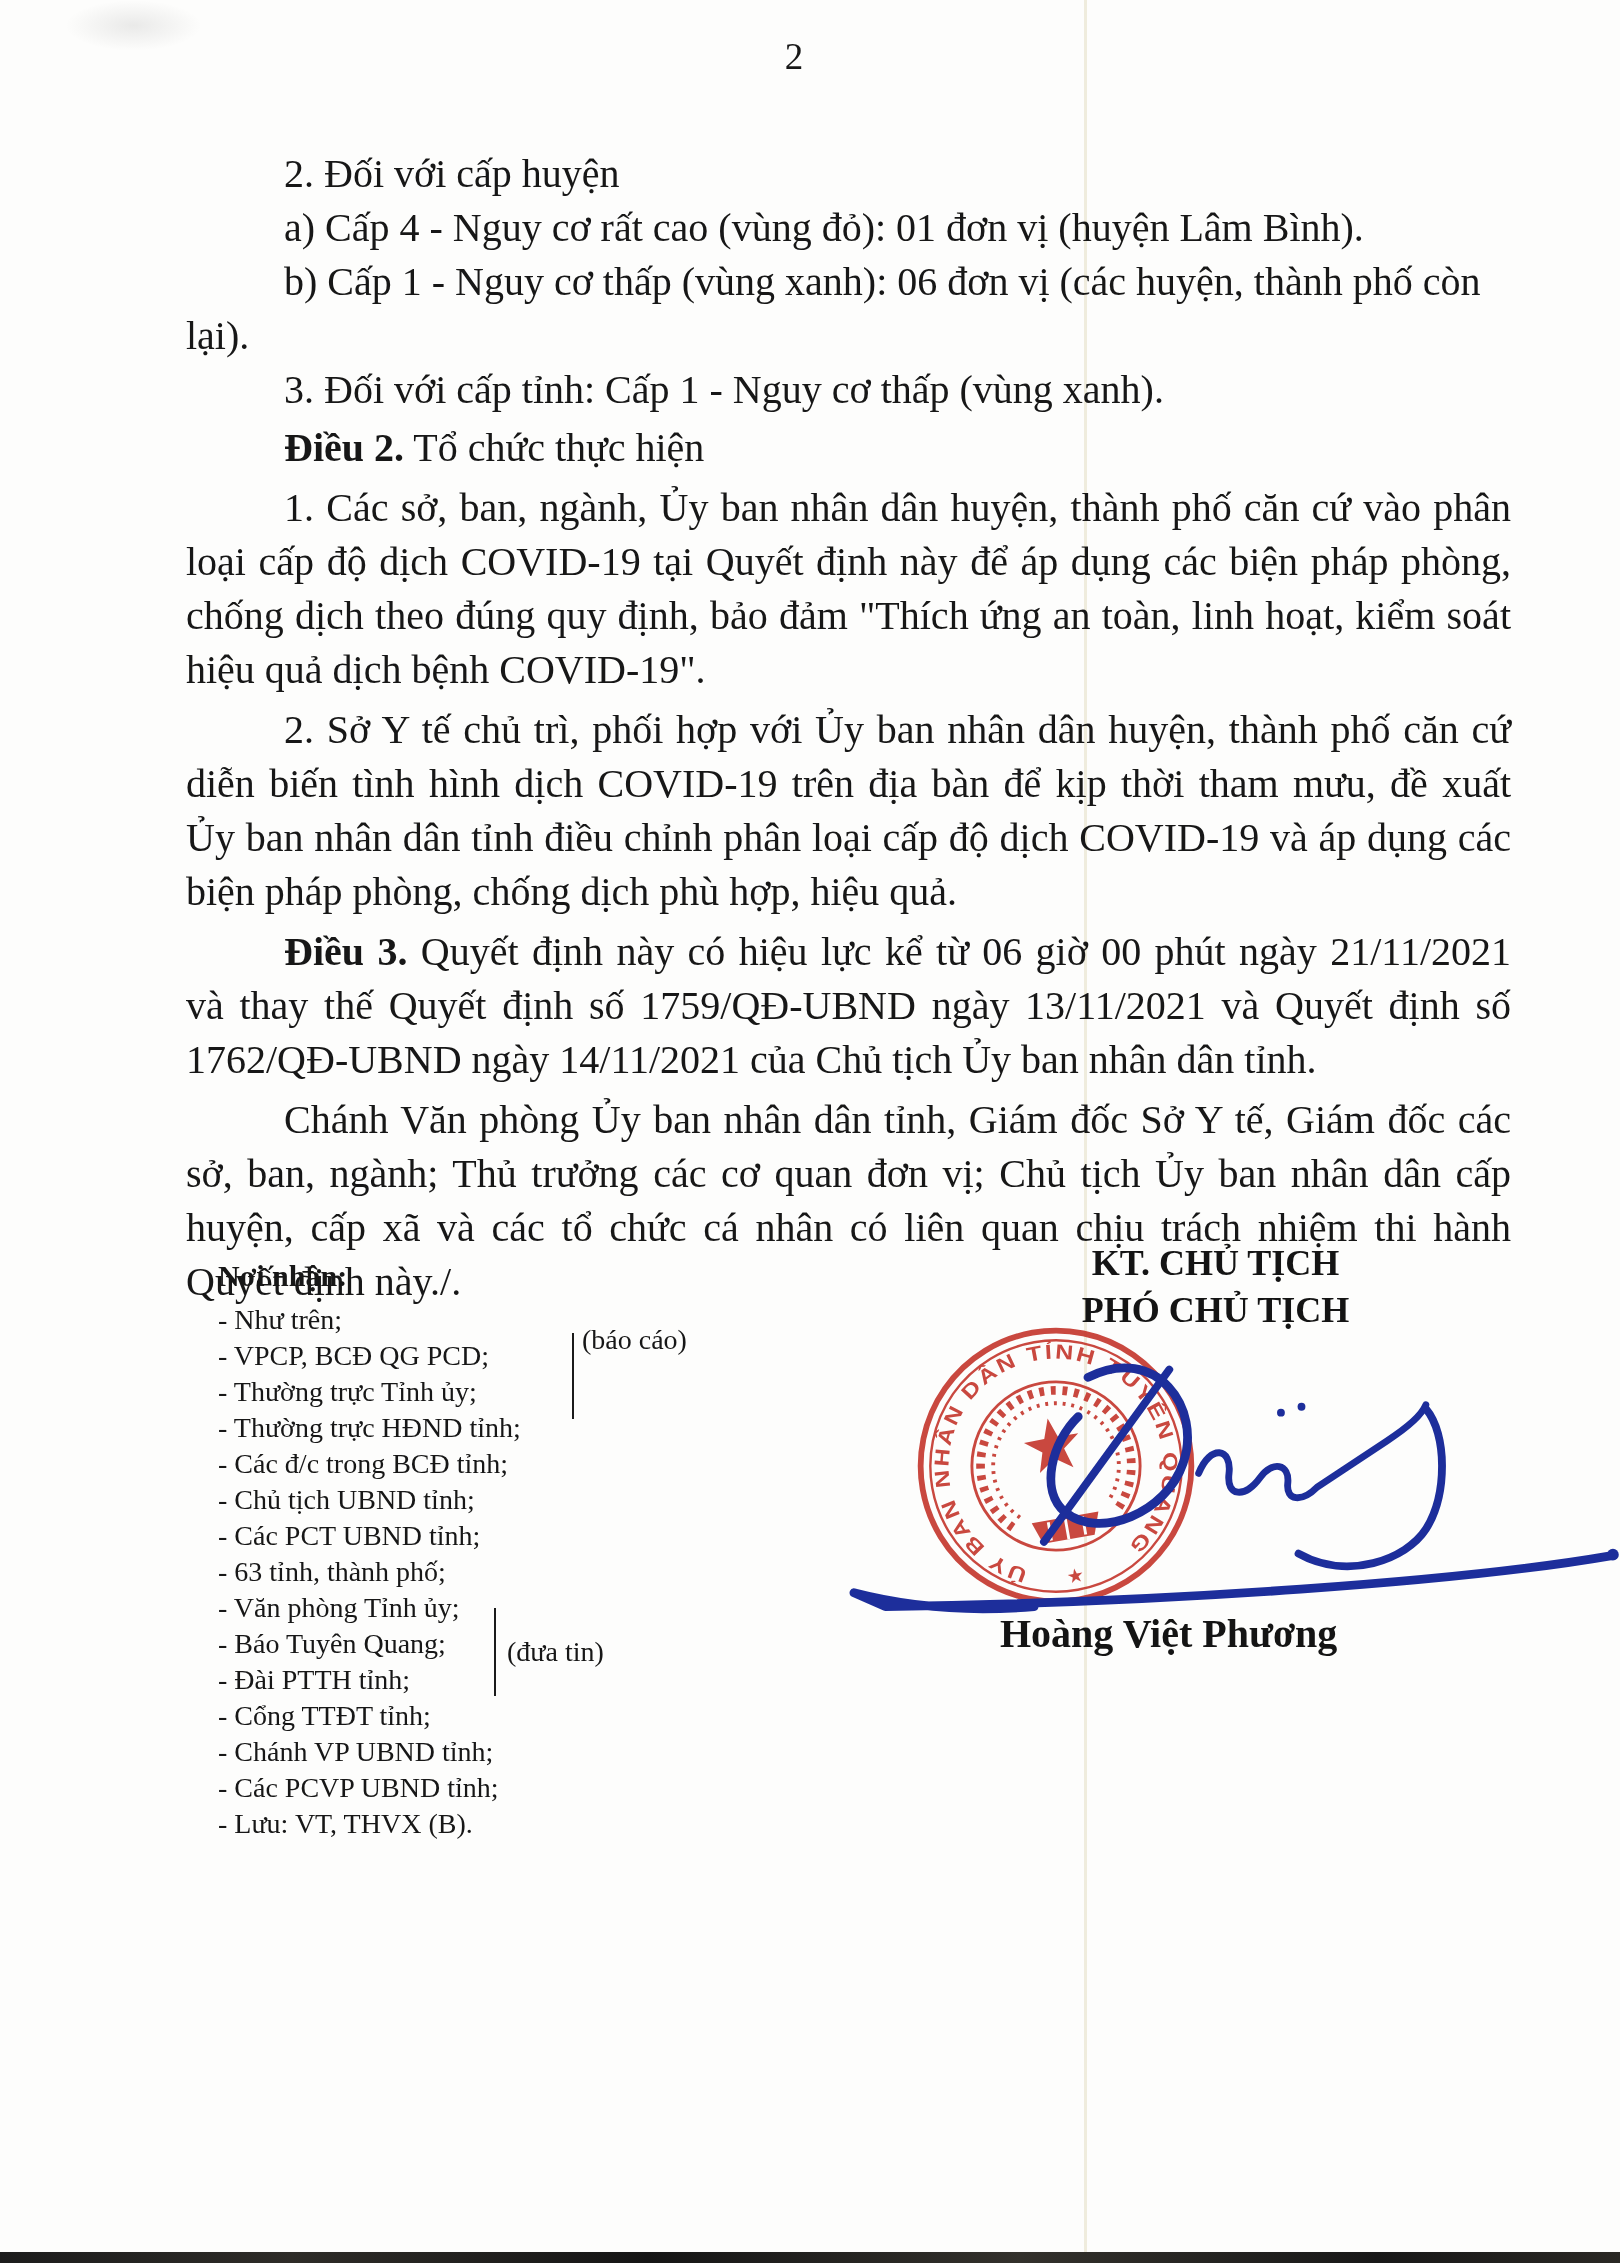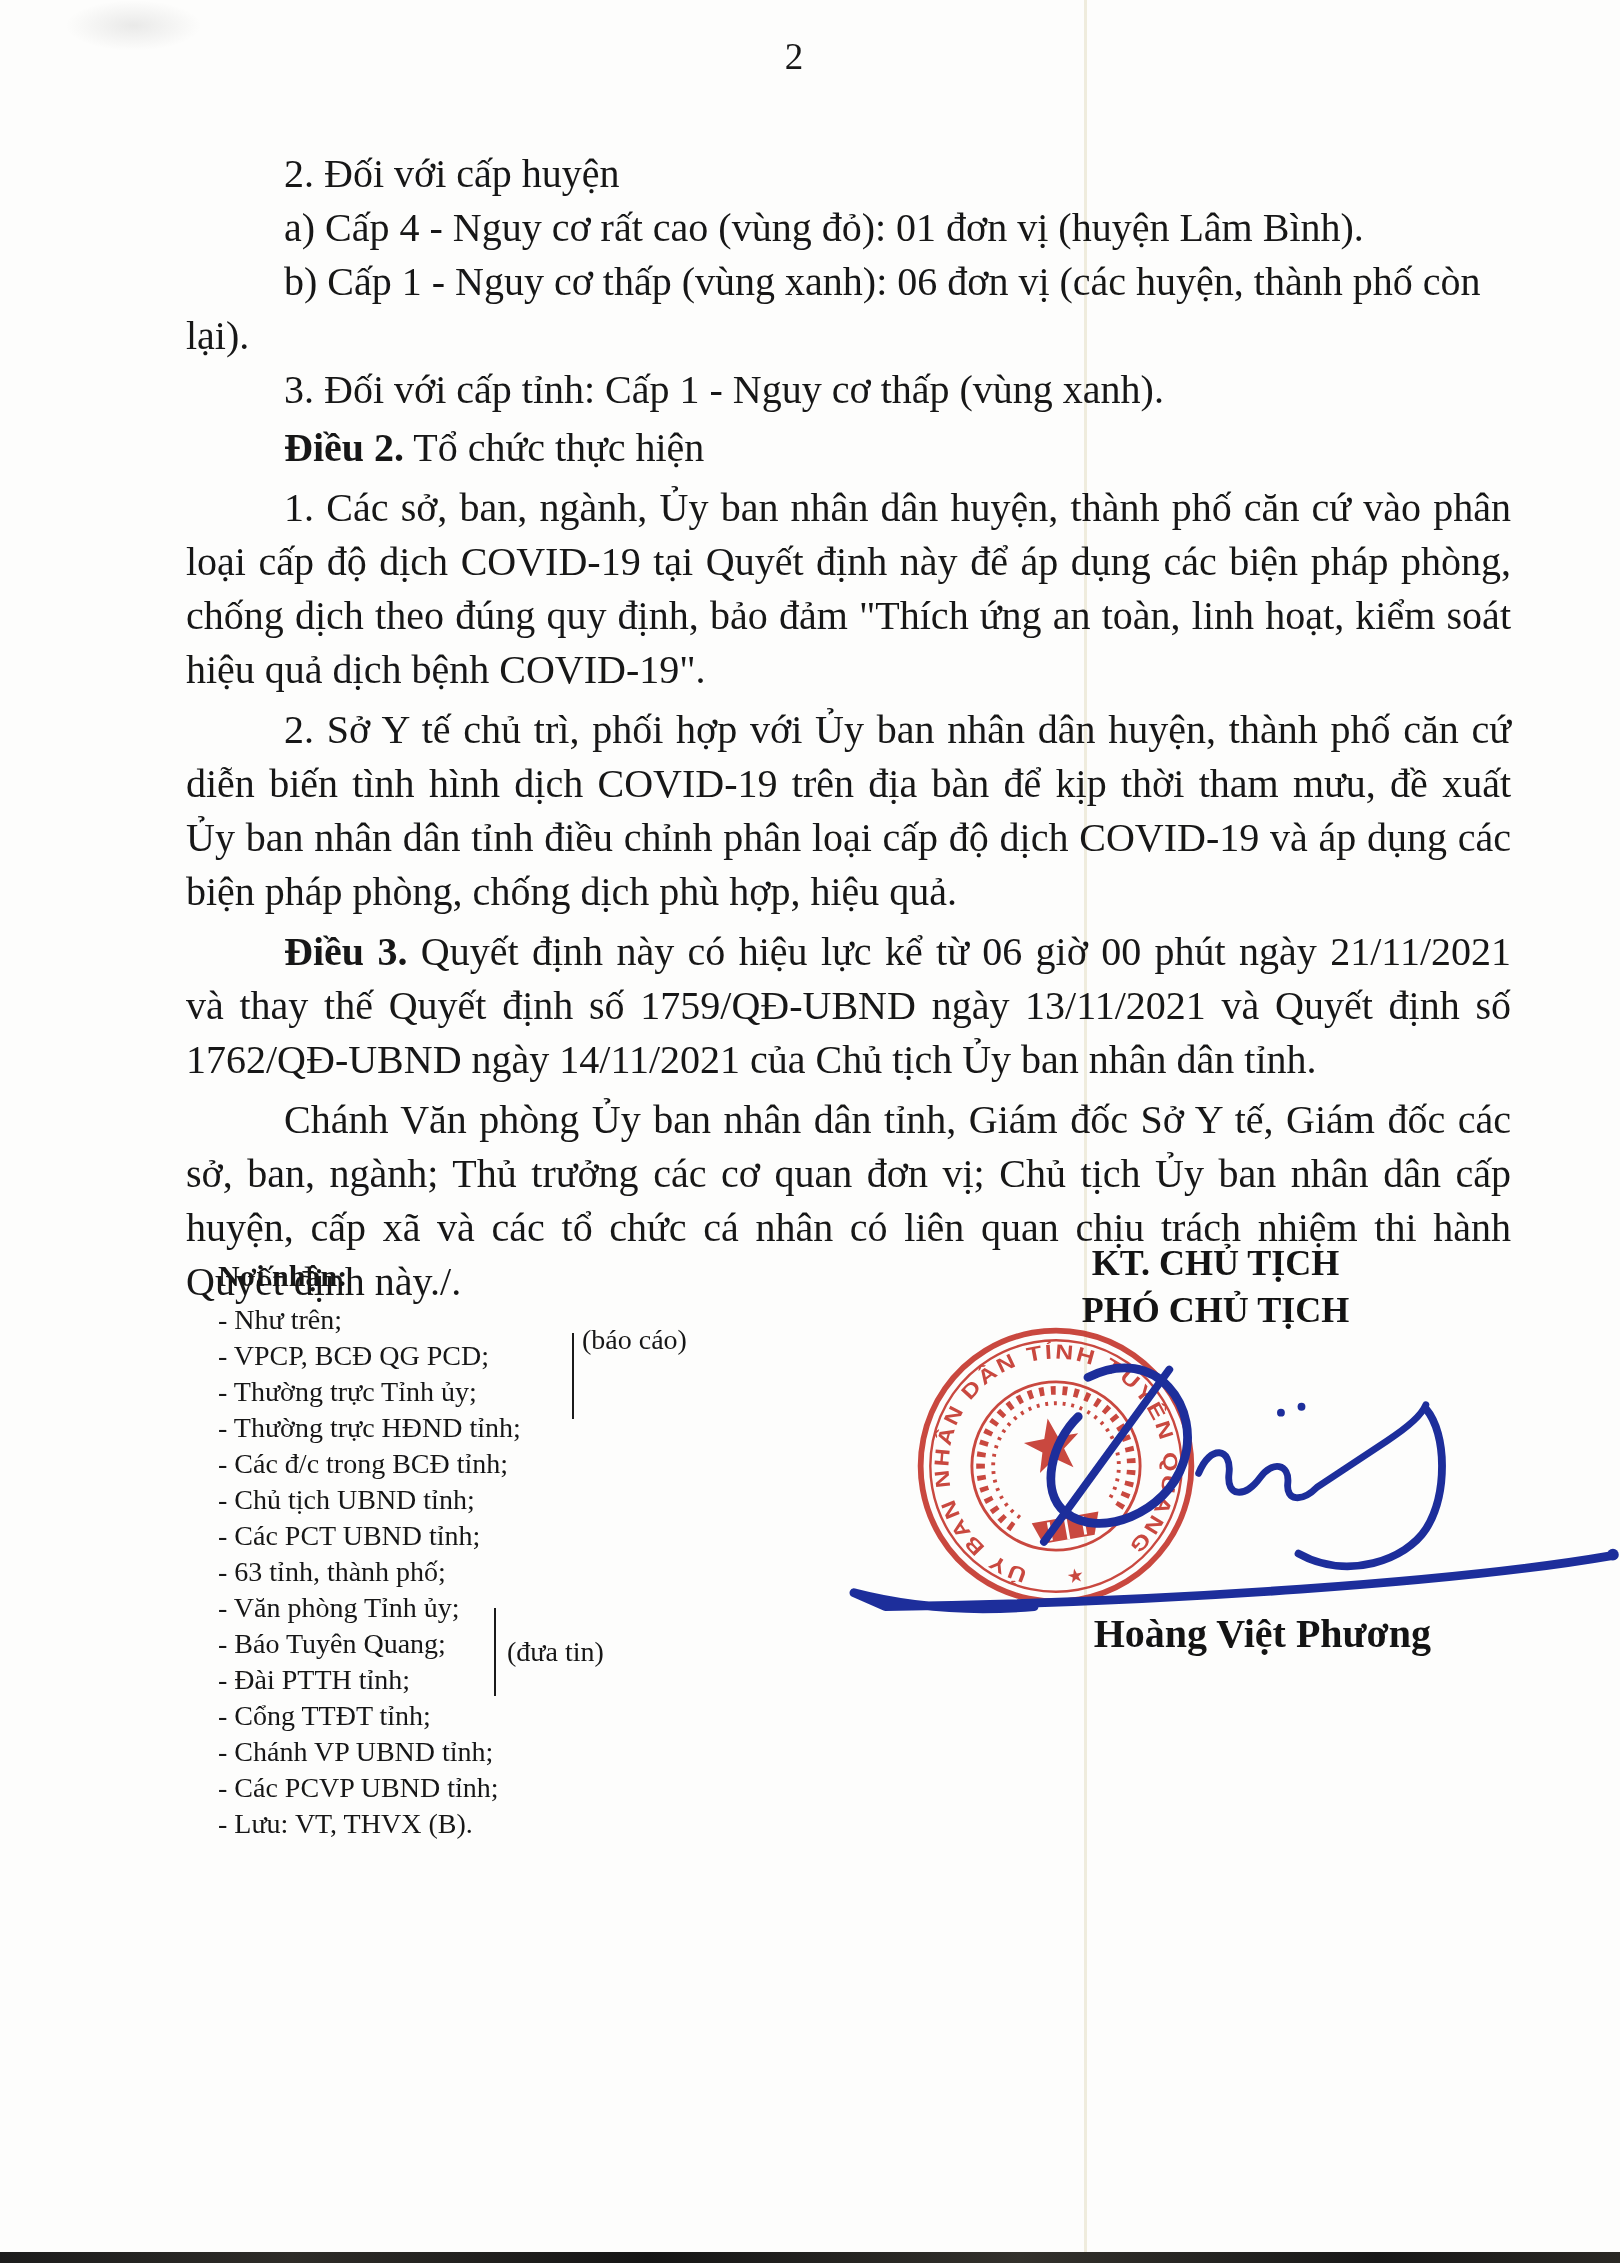--- a/index.html
+++ b/index.html
@@ -51,21 +51,21 @@
   .group-label.news{left:507px;top:1636px;}
   
   .sig-titles{
     position:absolute;left:1000px;top:1233px;width:431px;
     text-align:center;font-weight:bold;font-size:36px;line-height:47px;
     color:#141414;
     margin-top:7px;
   }
   .signer-name{
     position:absolute;left:1000px;top:1610px;width:431px;
-    text-align:right;font-weight:bold;font-size:40px;
+    text-align:left;font-weight:bold;font-size:40px;
     color:#141414;
   }
   
   .stamp-svg{position:absolute;left:911px;top:1321px;}
   .sig-svg{position:absolute;left:838px;top:1348px;}
   .stamp-stroke{stroke:var(--stamp-red);fill:none;}
   .stamp-fill{fill:var(--stamp-red);stroke:none;}
   .stamp-text{fill:var(--stamp-red);font-family:"Liberation Sans","DejaVu Sans",sans-serif;font-weight:bold;}
   .ink{stroke:var(--sig-blue);fill:none;stroke-linecap:round;stroke-linejoin:round;}
   .ink-fill{fill:var(--sig-blue);}

